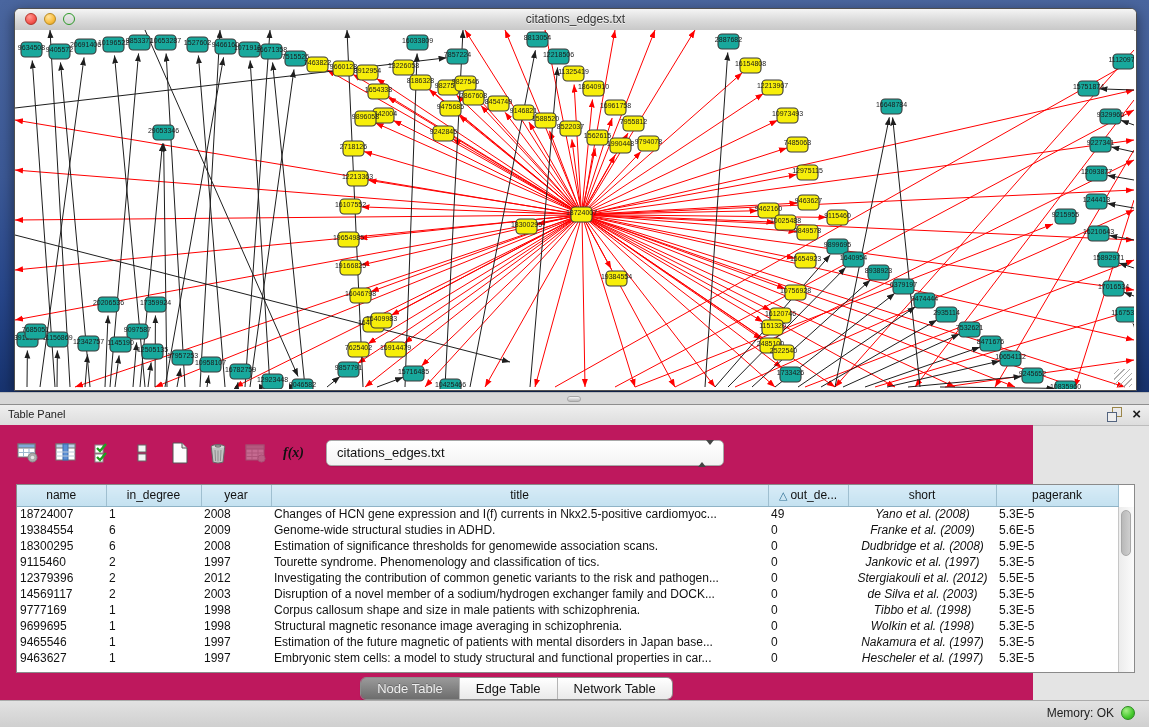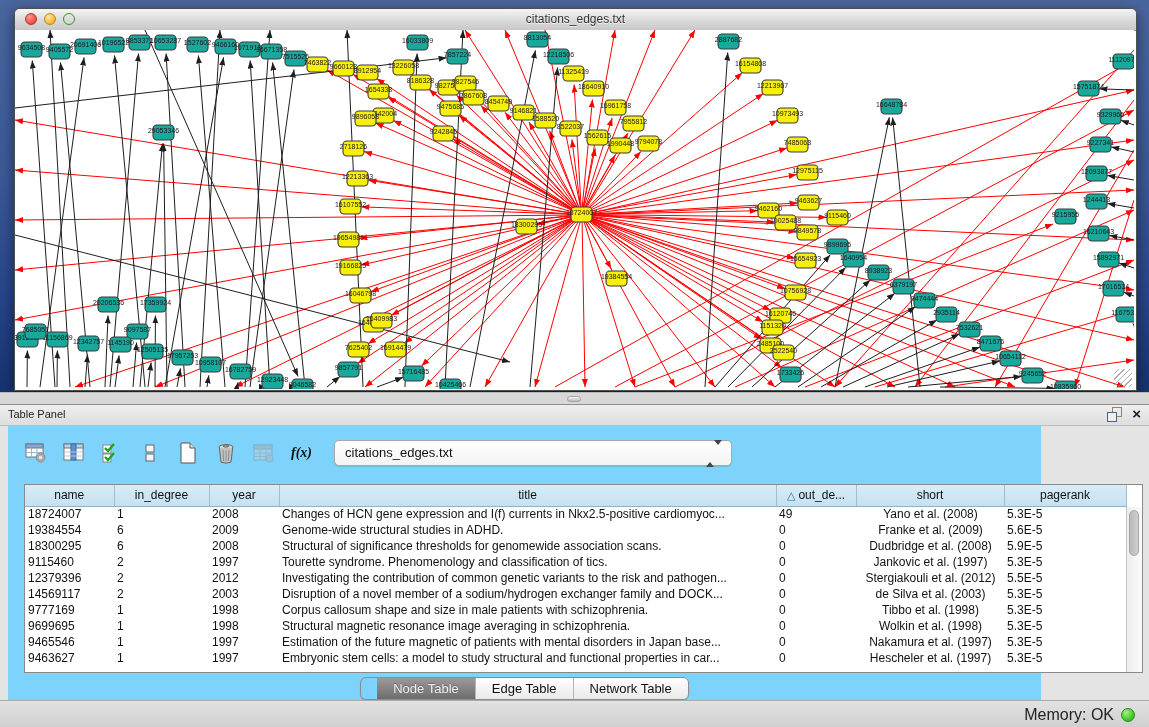--- a/index.html
+++ b/index.html
@@ -34,51 +34,51 @@
     background:linear-gradient(180deg,#f5f5f5,#b9b9b9);border:1px solid #a6a6a6;box-sizing:border-box;}
   
   .panel-header{position:absolute;left:0;top:404px;width:1149px;height:20px;
     background:linear-gradient(180deg,#efefef,#dddddd);border-top:1px solid #8e8e8e;border-bottom:1px solid #bcbcbc;text-align:center;}
   .panel-header .ptitle{position:absolute;left:8px;top:3px;font-size:11px;color:#222;}
   .panel-header .hicons{position:absolute;right:8px;top:1px;display:flex;gap:10px;align-items:center;}
   .float-ico{position:relative;width:16px;height:16px;}
   .float-ico .sq1{position:absolute;left:6px;top:1px;width:8px;height:8px;border:1px solid #9b8648;}
   .float-ico .sq2{position:absolute;left:1px;top:6px;width:8px;height:8px;border:1px solid #53647f;background:#eee;}
   .close-ico{font-size:15px;font-weight:bold;color:#1c1c1c;line-height:16px;cursor:default;}
-  .panel-body{position:absolute;left:0;top:425px;width:1033px;height:275px;background:#7dd3fc;margin-left:8px;}
+  .panel-body{position:absolute;left:0;top:425px;width:1033px;height:275px;background:#be185d;}
   
   .toolbar{position:absolute;left:14px;top:12px;height:32px;display:flex;align-items:center;gap:11px;}
   .tb-btn{width:27px;height:27px;display:flex;align-items:center;justify-content:center;border-radius:4px;}
   .fx{font-family:"Liberation Serif","DejaVu Serif",serif;font-style:italic;font-weight:bold;font-size:14px;color:#111;}
   .combo{margin-left:8px;width:396px;height:24px;background:linear-gradient(180deg,#ffffff,#f3f3f3);
     border:1px solid #a9a9a9;border-radius:5px;position:relative;box-shadow:inset 0 1px 0 #fff,0 1px 1px rgba(0,0,0,.12);}
   .combo .ctext{position:absolute;left:10px;top:4px;font-size:13px;color:#111;}
   .combo .arrows{position:absolute;right:9px;top:4px;}
   .combo .arrows .up{width:0;height:0;border-left:4px solid transparent;border-right:4px solid transparent;border-bottom:5px solid #444;margin-bottom:3px;}
   .combo .arrows .dn{width:0;height:0;border-left:4px solid transparent;border-right:4px solid transparent;border-top:5px solid #444;}
   
   .tbl-wrap{position:absolute;left:16px;top:59px;width:1117px;height:187px;background:#fff;border:1px solid #8a8a8a;overflow:hidden;}
   table.grid{border-collapse:collapse;table-layout:fixed;width:1101px;font-size:12px;color:#111;}
   table.grid th{height:21px;background:linear-gradient(180deg,#d8ecf7,#c4e1f0);border-right:1px solid #9fbfd0;border-bottom:1px solid #8fb3c6;
     font-weight:normal;font-size:12px;color:#111;text-align:center;overflow:hidden;white-space:nowrap;padding:0 4px;box-sizing:border-box;}
   table.grid td{height:16px;padding:0 2px 0 3px;overflow:hidden;white-space:nowrap;text-overflow:ellipsis;box-sizing:border-box;}
-  table.grid td.c{text-align:center;}
+  table.grid td.c{text-align:center;font-style:italic;}
   .sort-glyph{color:#2f6f93;margin-right:3px;font-size:11px;}
   .vscroll{position:absolute;right:0;top:22px;bottom:0;width:15px;background:linear-gradient(90deg,#ececec,#fbfbfb);border-left:1px solid #c6c6c6;}
   .vscroll .thumb{position:absolute;left:2px;top:3px;width:10px;height:46px;border-radius:6px;
     background:linear-gradient(90deg,#b9b9b9,#cfcfcf);border:1px solid #a8a8a8;box-sizing:border-box;}
   
   .tabs{position:absolute;left:0;right:0;top:252px;display:flex;justify-content:center;}
-  .seg{display:flex;border:1px solid #8d8d8d;border-radius:6px;overflow:hidden;box-shadow:0 1px 1px rgba(0,0,0,.15);padding-left:16px;}
+  .seg{display:flex;border:1px solid #8d8d8d;border-radius:6px;overflow:hidden;box-shadow:0 1px 1px rgba(0,0,0,.15);}
   .seg .tab{padding:3px 16px;font-size:13px;background:linear-gradient(180deg,#ffffff,#e9e9e9);color:#111;border-left:1px solid #b5b5b5;}
   .seg .tab:first-child{border-left:none;}
   .seg .tab.active{background:linear-gradient(180deg,#9a9a9a,#6d6d6d);color:#efefef;text-shadow:0 -1px 0 rgba(0,0,0,.25);}
   
   .statusbar{position:absolute;left:0;top:700px;width:1149px;height:27px;background:linear-gradient(180deg,#e2e2e2,#cfcfcf);border-top:1px solid #ababab;}
-  .mem{position:absolute;right:14px;top:5px;display:flex;align-items:center;gap:7px;font-size:16px;color:#222;}
+  .mem{position:absolute;right:14px;top:5px;display:flex;align-items:center;gap:7px;font-size:12px;color:#222;}
   .mem-dot{width:14px;height:14px;border-radius:50%;border:1px solid #2a8a1f;
     background:radial-gradient(circle at 35% 30%,#a5ef86,#46c92e 60%,#2ea31d);box-sizing:border-box;}
 </style>
 </head>
 <body>
 
 <div class="desktop">
   <div class="net-window">
     <div class="titlebar">
       <div class="lights">
@@ -834,21 +834,21 @@
             <td>2009</td>
             <td>Genome-wide structural studies in ADHD.</td>
             <td>0</td>
             <td class="c">Franke et al. (2009)</td>
             <td>5.6E-5</td>
           </tr>
           <tr>
             <td>18300295</td>
             <td>6</td>
             <td>2008</td>
-            <td>Structural of significance thresholds for genomewide association scans.</td>
+            <td>Estimation of significance thresholds for genomewide association scans.</td>
             <td>0</td>
             <td class="c">Dudbridge et al. (2008)</td>
             <td>5.9E-5</td>
           </tr>
           <tr>
             <td>9115460</td>
             <td>2</td>
             <td>1997</td>
             <td>Tourette syndrome. Phenomenology and classification of tics.</td>
             <td>0</td>

